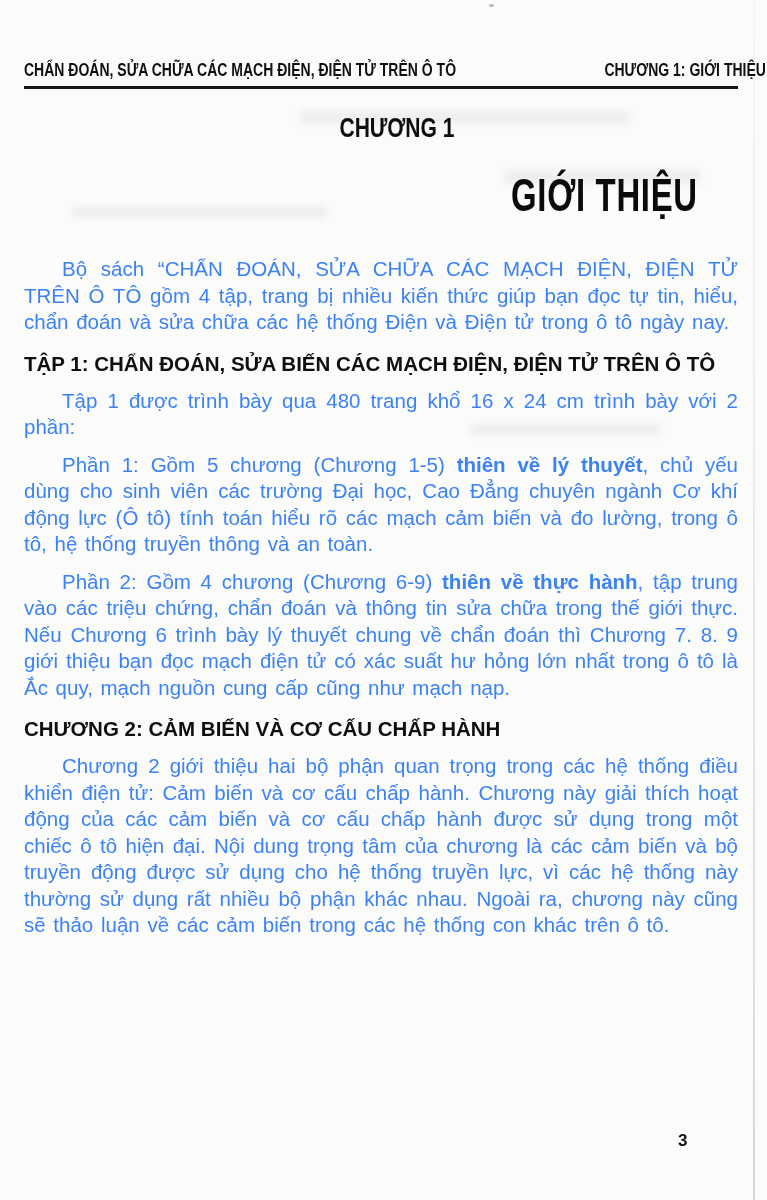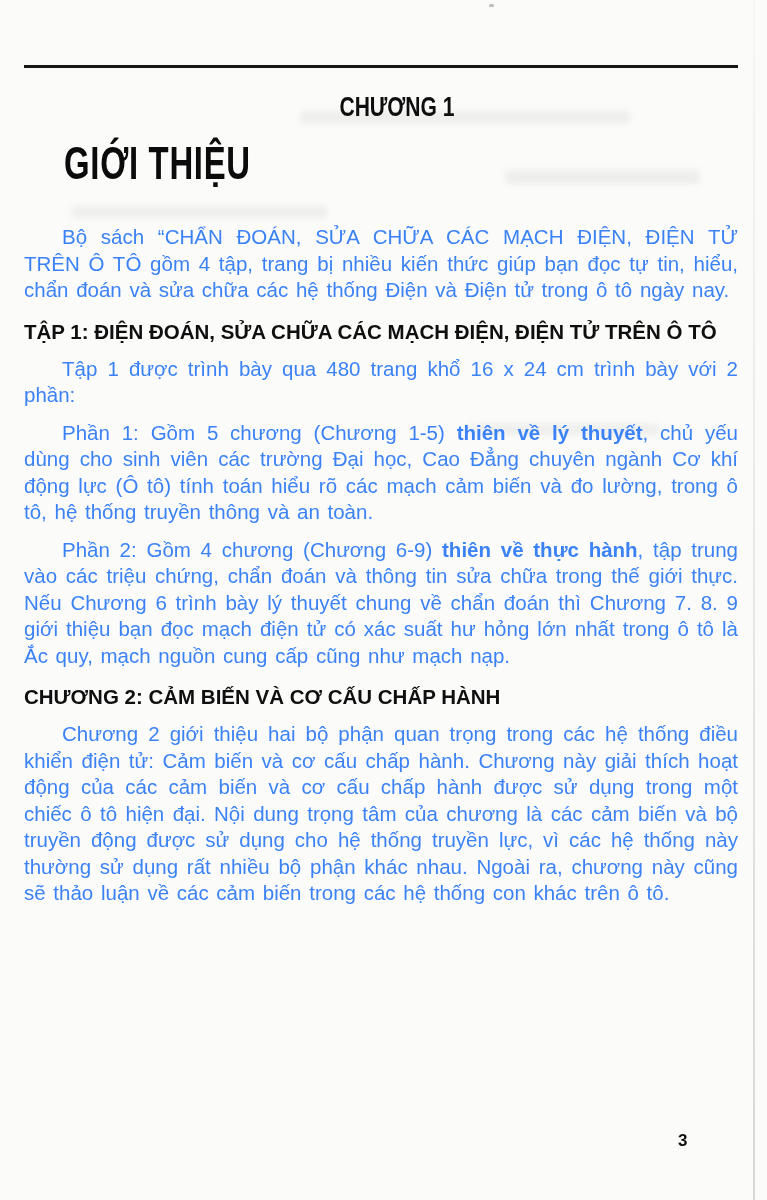--- a/index.html
+++ b/index.html
@@ -39,22 +39,22 @@
   .chapter-label {
     text-align: center;
     margin-top: 24px;
     font-size: 27px;
     font-weight: bold;
     color: #0e0e0e;
     white-space: nowrap;
   }
   .chapter-label .cond2 { display: inline-block; transform: scaleX(0.78); transform-origin: right center; }
   .chapter-title {
-    text-align: left;
-    margin: 12px 0 0 0;
+    text-align: right;
+    margin: 23px 0 0 0;
     font-size: 47px;
     font-weight: bold;
     color: #0b0b0b;
     letter-spacing: 1px;
     white-space: nowrap;
   }
   .chapter-title .cond3 { display: inline-block; transform: scaleX(0.70); transform-origin: center center; }
   
   p.body {
     font-size: 20.5px;
@@ -114,33 +114,37 @@
 <div class="page">
 
   <div class="speck"></div>
   <div class="artifact a1"></div>
   <div class="artifact a2"></div>
   <div class="artifact a3"></div>
   <div class="artifact a4"></div>
 
   <div class="inner">
 
+    <div class="running-header">
+      <span class="cond left">CHẨN ĐOÁN, SỬA CHỮA CÁC MẠCH ĐIỆN, ĐIỆN TỬ TRÊN Ô TÔ</span>
+      <span class="cond right">CHƯƠNG 1: GIỚI THIỆU</span>
+    </div>
     <div class="header-rule"></div>
 
     <div class="chapter-label">
       <span class="cond2">CHƯƠNG 1</span>
     </div>
 
     <h1 class="chapter-title">
       <span class="cond3">GIỚI THIỆU</span>
     </h1>
 
     <p class="body first">Bộ sách “CHẨN ĐOÁN, SỬA CHỮA CÁC MẠCH ĐIỆN, ĐIỆN TỬ TRÊN Ô TÔ gồm 4 tập, trang bị nhiều kiến thức giúp bạn đọc tự tin, hiểu, chẩn đoán và sửa chữa các hệ thống Điện và Điện tử trong ô tô ngày nay.</p>
 
-    <h2 class="sec">TẬP 1:  ĐIỆN ĐOÁN, SỬA CHỮA CÁC MẠCH ĐIỆN, ĐIỆN TỬ TRÊN Ô TÔ</h2>
+    <h2 class="sec">TẬP 1:  CHẨN ĐOÁN, SỬA BIẾN CÁC MẠCH ĐIỆN, ĐIỆN TỬ TRÊN Ô TÔ</h2>
 
     <p class="body">Tập 1 được trình bày qua 480 trang khổ 16 x 24 cm trình bày với 2 phần:</p>
 
     <p class="body"><span>Phần 1: Gồm 5 chương (Chương 1-5) </span><strong>thiên về lý thuyết</strong><span>, chủ yếu dùng cho sinh viên các trường Đại học, Cao Đẳng chuyên ngành Cơ khí động lực (Ô tô) tính toán hiểu rõ các mạch cảm biến và đo lường, trong ô tô, hệ thống truyền thông và an toàn.</span></p>
 
     <p class="body"><span>Phần 2: Gồm  4 chương (Chương 6-9) </span><strong>thiên về thực hành</strong><span>, tập trung vào các triệu chứng, chẩn đoán và thông tin sửa chữa trong thế giới thực. Nếu Chương 6 trình bày lý thuyết chung về chẩn đoán thì Chương 7. 8. 9 giới thiệu bạn đọc mạch điện tử có xác suất hư hỏng lớn nhất trong ô tô là Ắc quy, mạch nguồn cung cấp cũng như mạch nạp.</span></p>
 
 
     <h2 class="sec">CHƯƠNG 2: CẢM BIẾN VÀ CƠ CẤU CHẤP HÀNH</h2>
 

